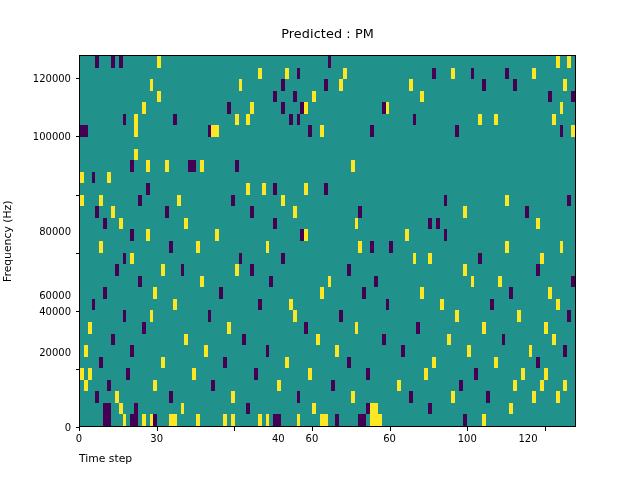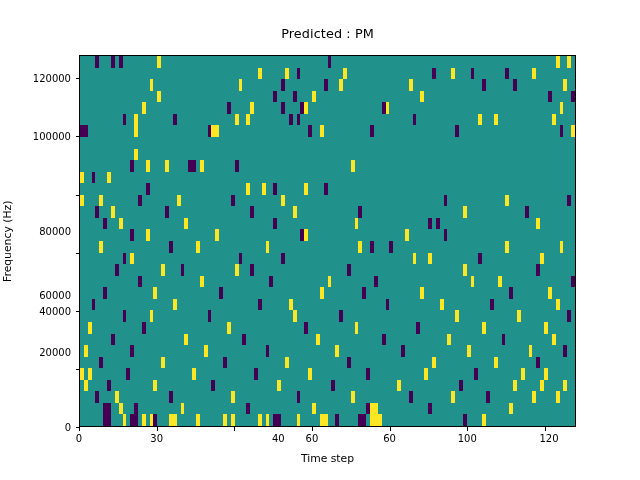--- a/index.html
+++ b/index.html
@@ -74,21 +74,21 @@
     color: #000000;
     transform: translate(-100%, -50%);
     white-space: nowrap;
   }
 
   #xlabel {
     position: absolute;
     left: 79px;
     top: 452px;
     width: 497px;
-    text-align: center;
+    text-align: left;
     font-size: 10.8px;
     color: #000000;
   }
   #ylabel {
     position: absolute;
     left: 0px;
     top: 55px;
     height: 372px;
     width: 14px;
     font-size: 10.8px;
@@ -403,21 +403,21 @@
     <div class="xtick-label" style="left: 156.656px;">30</div>
     <div class="tick-line xtick-line" style="left: 234.312px;"></div>
     <div class="xtick-label" style="left: 234.312px; margin-left: 44px;">40</div>
     <div class="tick-line xtick-line" style="left: 311.969px;"></div>
     <div class="xtick-label" style="left: 311.969px;">60</div>
     <div class="tick-line xtick-line" style="left: 389.625px;"></div>
     <div class="xtick-label" style="left: 389.625px;">60</div>
     <div class="tick-line xtick-line" style="left: 467.281px;"></div>
     <div class="xtick-label" style="left: 467.281px;">100</div>
     <div class="tick-line xtick-line" style="left: 544.938px;"></div>
-    <div class="xtick-label" style="left: 549px; text-align: right;">120</div>
+    <div class="xtick-label" style="left: 528px; text-align: right;">120</div>
     <div class="tick-line ytick-line" style="top: 427px;"></div>
     <div class="ytick-label" style="top: 427px;">0</div>
     <div class="tick-line ytick-line" style="top: 368.875px;"></div>
     <div class="ytick-label" style="top: 352px;">20000</div>
     <div class="tick-line ytick-line" style="top: 310.75px;"></div>
     <div class="ytick-label" style="top: 310.75px;">40000</div>
     <div class="tick-line ytick-line" style="top: 252.625px;"></div>
     <div class="ytick-label" style="top: 252.625px; margin-top: 42px;">60000</div>
     <div class="tick-line ytick-line" style="top: 194.5px;"></div>
     <div class="ytick-label" style="top: 194.5px; margin-top: 36px;">80000</div>

